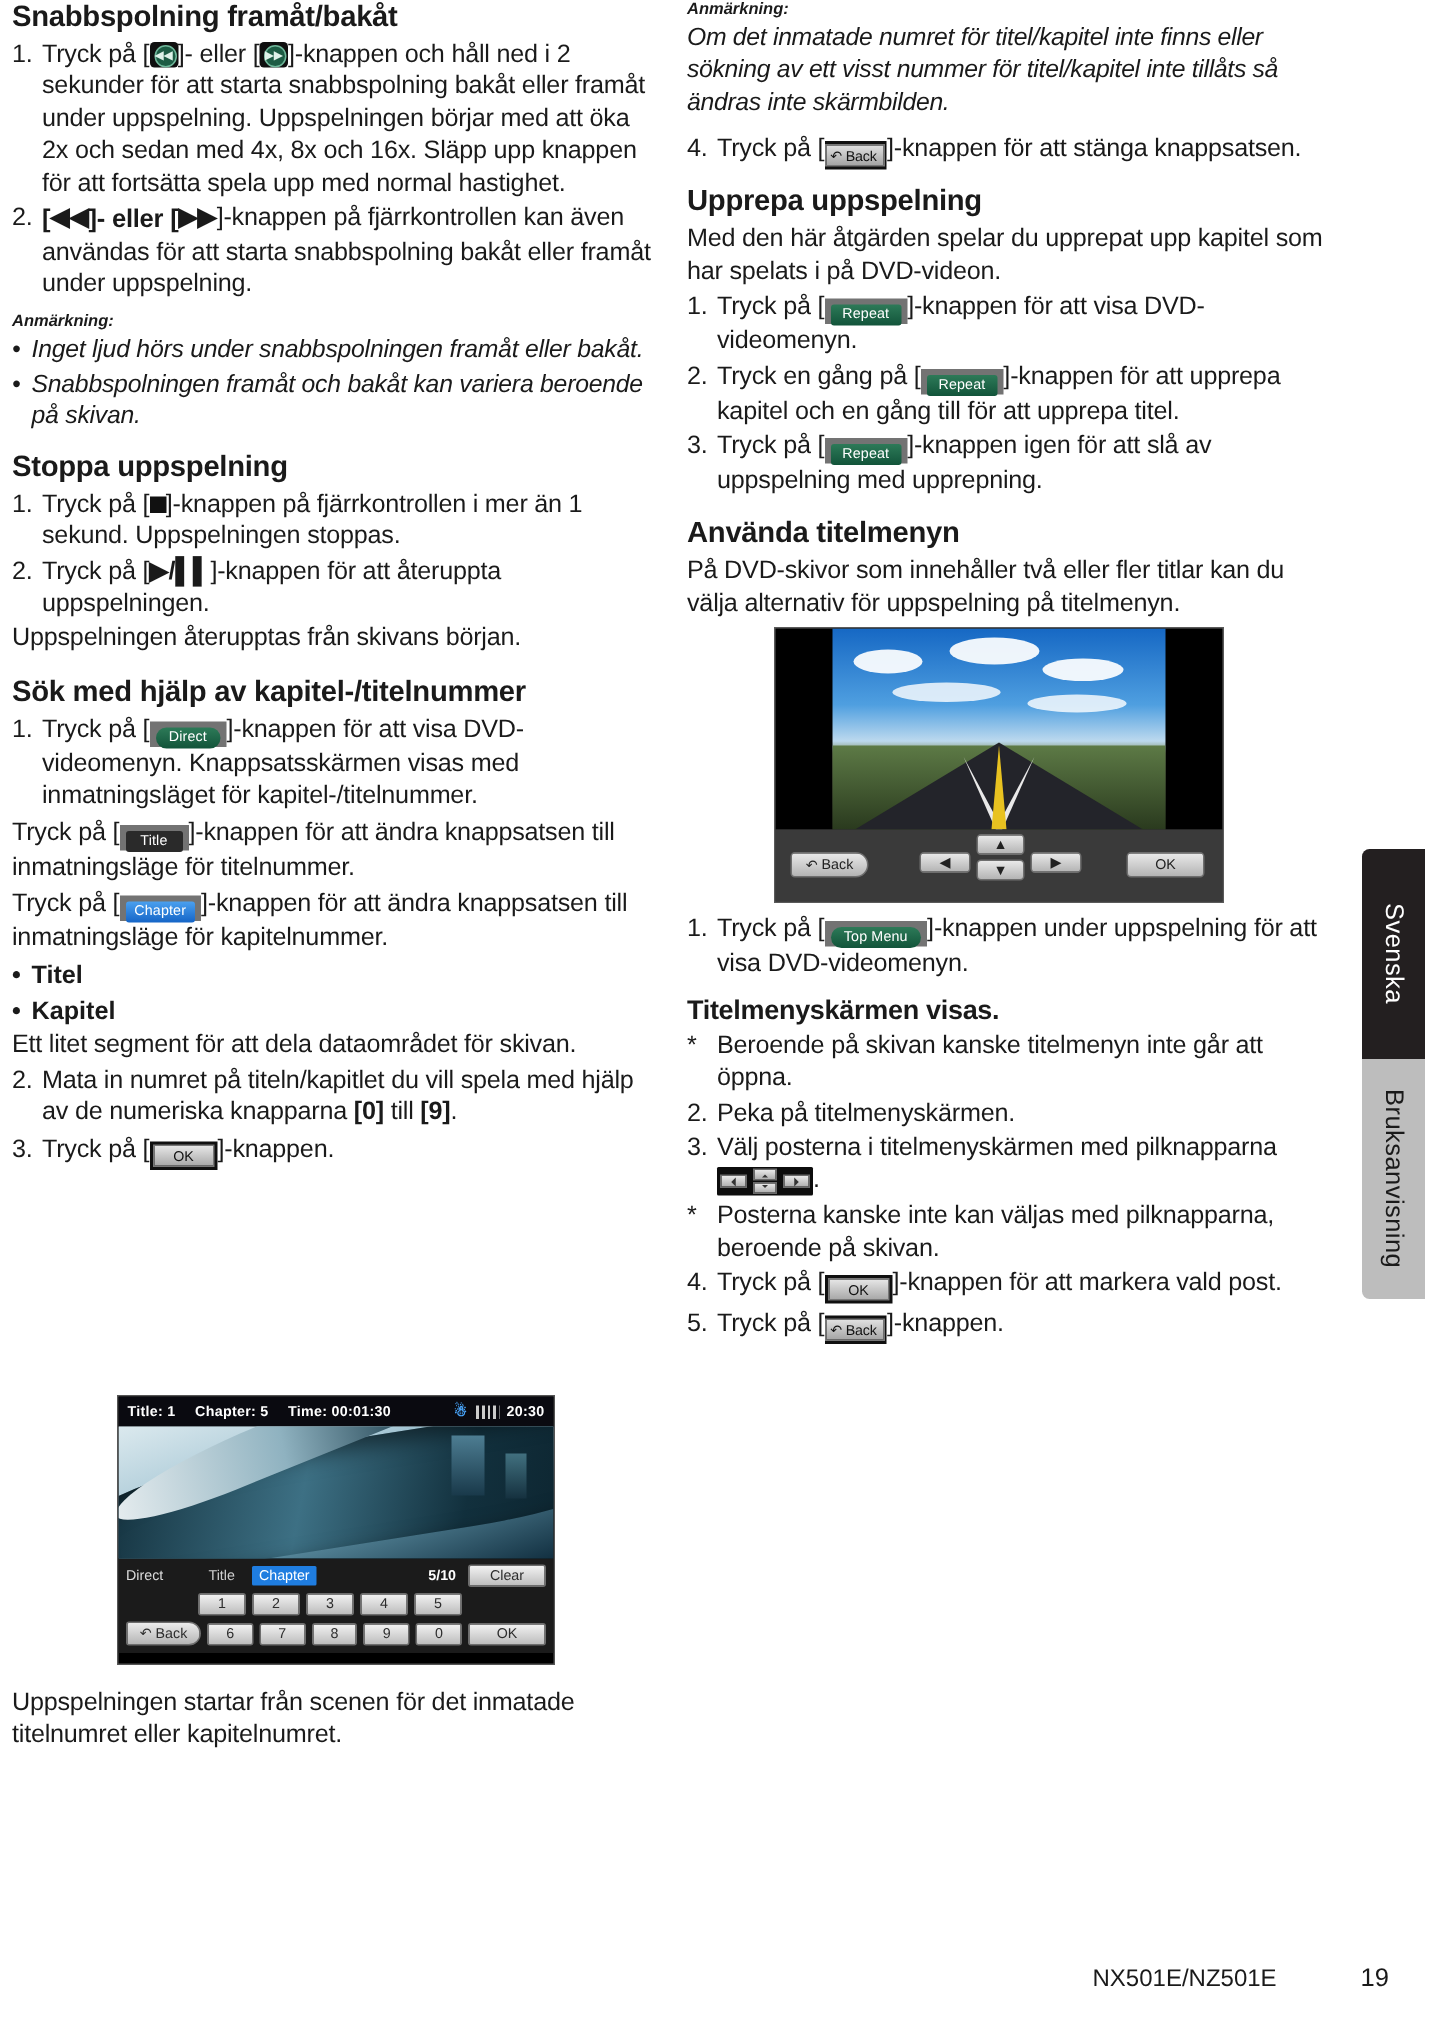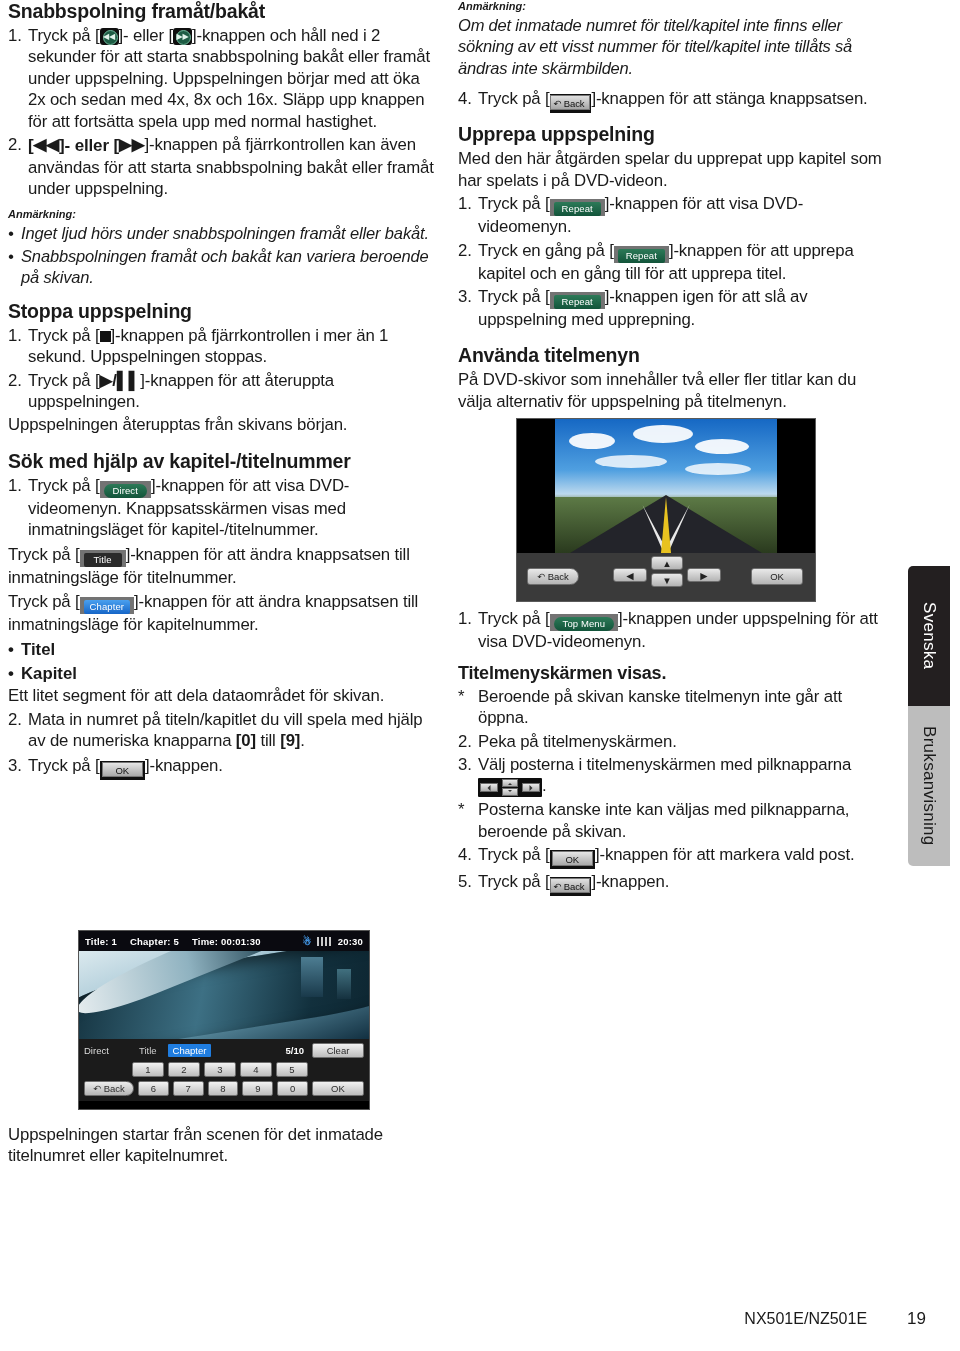--- a/index.html
+++ b/index.html
@@ -222,21 +222,21 @@
   .tab {
     width:42px; color:#fff; writing-mode:vertical-rl;
     display:flex; align-items:center; justify-content:center;
     font-size:17px; letter-spacing:0.3px;
   }
   .tab.dark { background:#231f20; height:140px; border-radius:5px 0 0 0; }
   .tab.grey { background:#bdbdbd; color:#1a1a1a; height:160px; border-radius:0 0 0 5px; }
 
   
   .footer { position:absolute; left:0; bottom:22px; width:960px; }
-  .footer .inner { position:absolute; right:34px; bottom:0; display:flex; align-items:baseline; }
+  .footer .inner { position:absolute; right:34px; bottom:0; display:flex; align-items:baseline;gap:16px; }
   .footer .model { font-size:16px; color:#1a1a1a; }
   .footer .pg { font-size:17px; color:#1a1a1a; margin-left:40px; font-weight:normal; }
 </style>
 </head>
 <body>
 
 <div class="page">
 
   <div class="col col-left">
 

